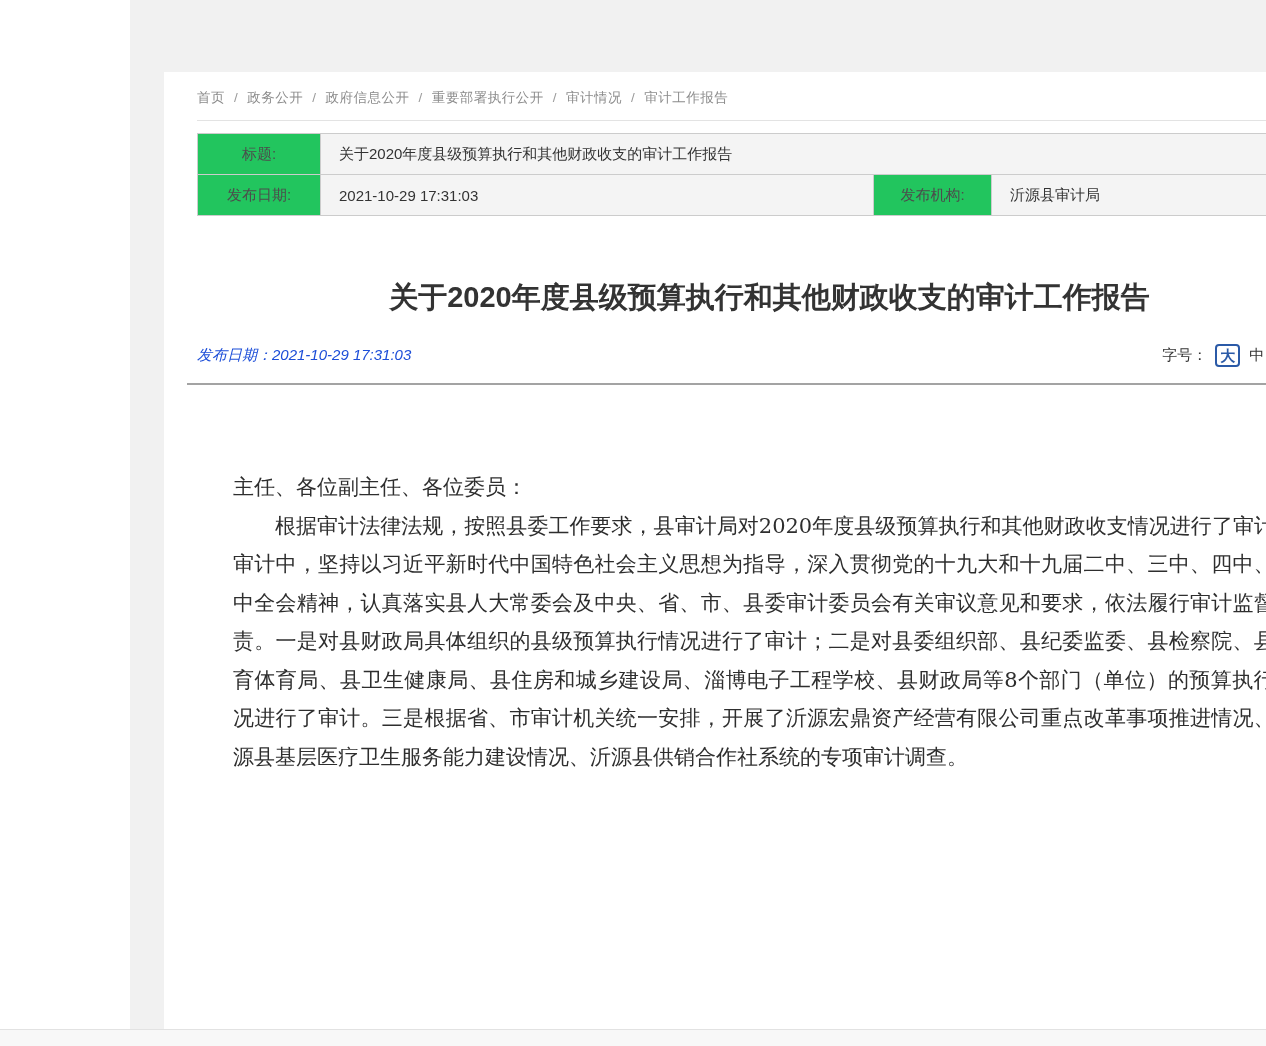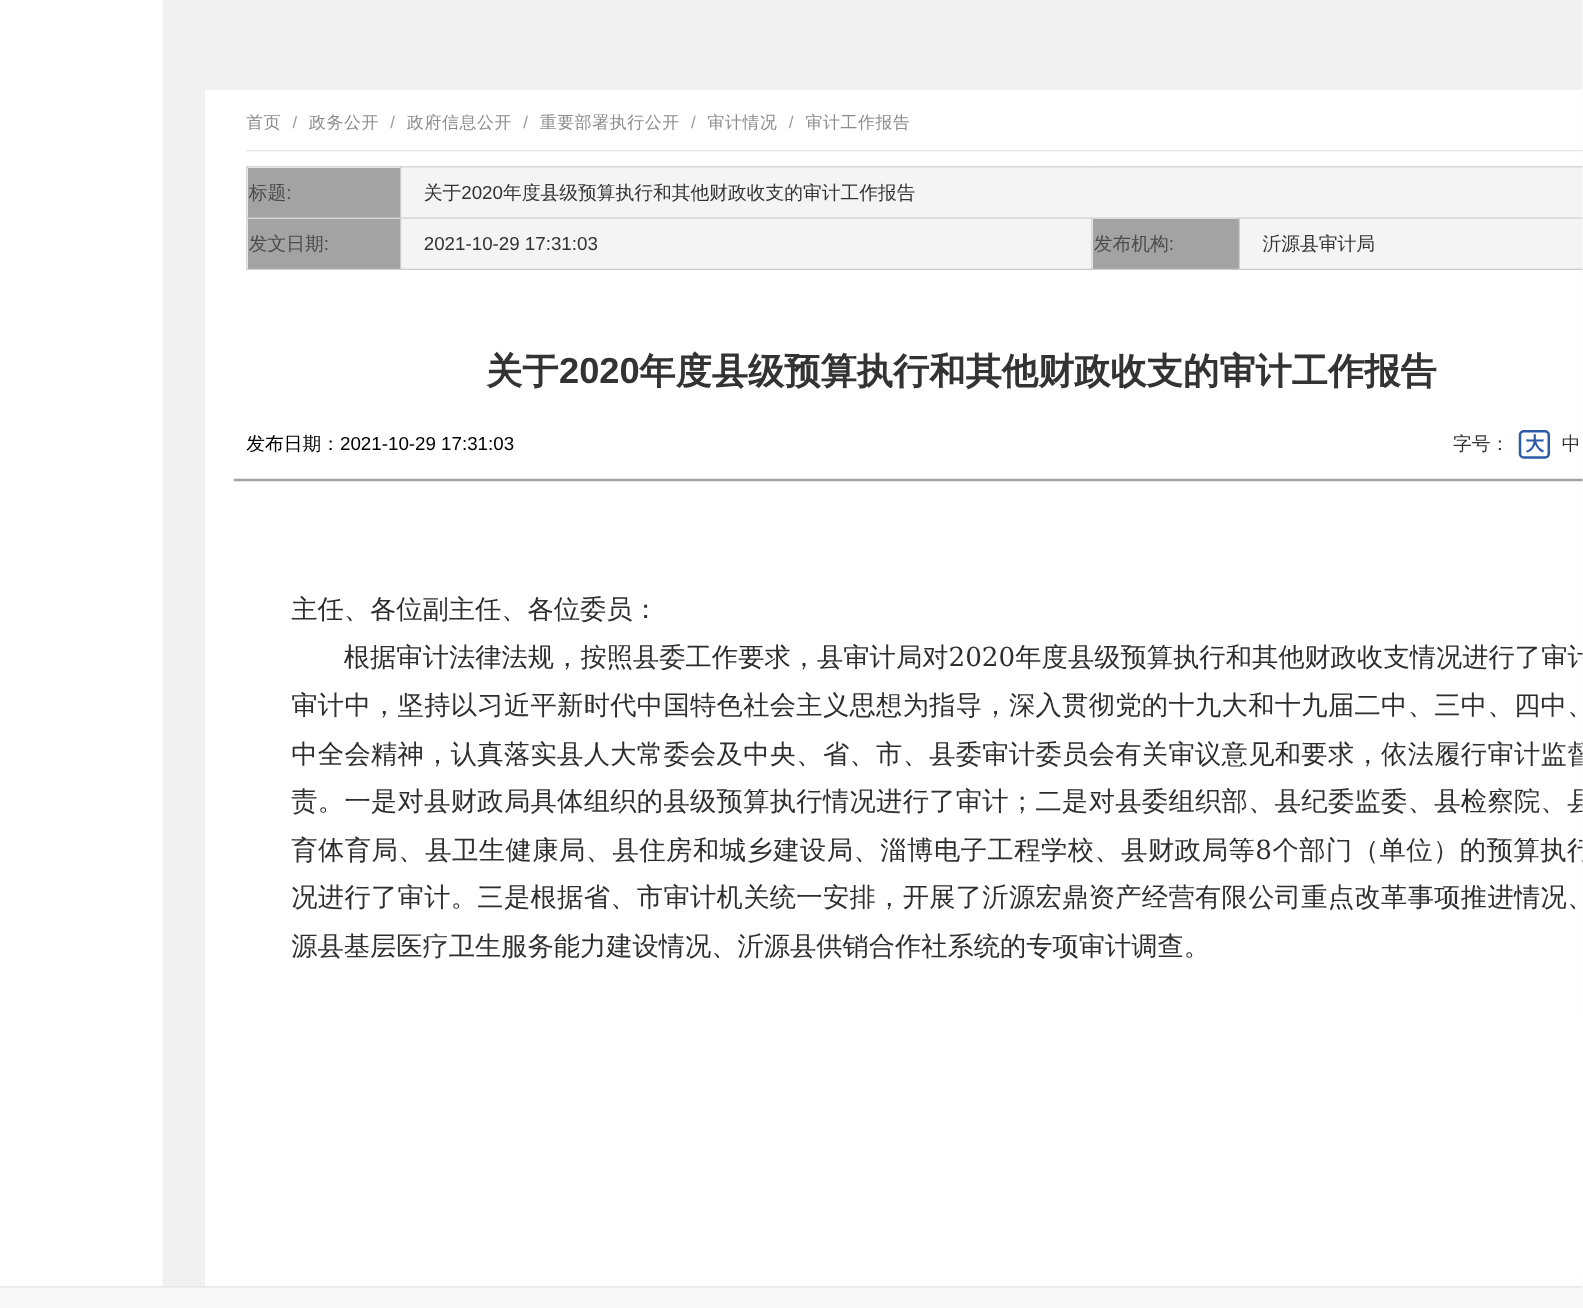--- a/index.html
+++ b/index.html
@@ -43,23 +43,23 @@
     margin-top: 12px;
     font-size: 15px;
   }
   .meta-table td {
     border: 1px solid #cccccc;
     height: 41px;
     overflow: hidden;
     white-space: nowrap;
   }
   .meta-table td.mlabel {
-    background: #a3a3a3;
+    background: #22c55e;
     color: #4c4c4c;
-    text-align: left;
+    text-align: center;
   }
   .meta-table td.mvalue {
     background: #f4f4f4;
     color: #333333;
     padding-left: 18px;
   }
   
   .article-title {
     margin: 64px -10px 0 -10px;
     text-align: center;
@@ -67,21 +67,21 @@
     font-weight: bold;
     color: #333333;
     line-height: 34px;
   }
   
   .pub-row {
     display: flex; justify-content: space-between; align-items: center;
     margin-top: 30px;
     font-size: 15px;
   }
-  .pub-date { color: #000000; }
+  .pub-date { color: #1d4ed8; font-style: italic; }
   .font-controls { display: flex; align-items: center; color: #333333; }
   .fs-caption { margin-right: 8px; }
   .fs-btn { cursor: pointer; }
   .fs-big {
     display: inline-block;
     border: 2px solid #2b5aa7;
     color: #2b5aa7;
     border-radius: 4px;
     padding: 0 3px;
     line-height: 19px;
@@ -135,21 +135,21 @@
         <col style="width:553px">
         <col style="width:118px">
         <col>
     </colgroup>
     <tbody>
         <tr>
       <td class="mlabel">标题:</td>
       <td class="mvalue" colspan="3">关于2020年度县级预算执行和其他财政收支的审计工作报告</td>
     </tr>
     <tr>
-      <td class="mlabel">发文日期:</td>
+      <td class="mlabel">发布日期:</td>
       <td class="mvalue">2021-10-29 17:31:03</td>
       <td class="mlabel">发布机构:</td>
       <td class="mvalue">沂源县审计局</td>
     </tr>
   </tbody>
     </table>
 
   <h1 class="article-title">关于2020年度县级预算执行和其他财政收支的审计工作报告</h1>
 
   <div class="pub-row">

